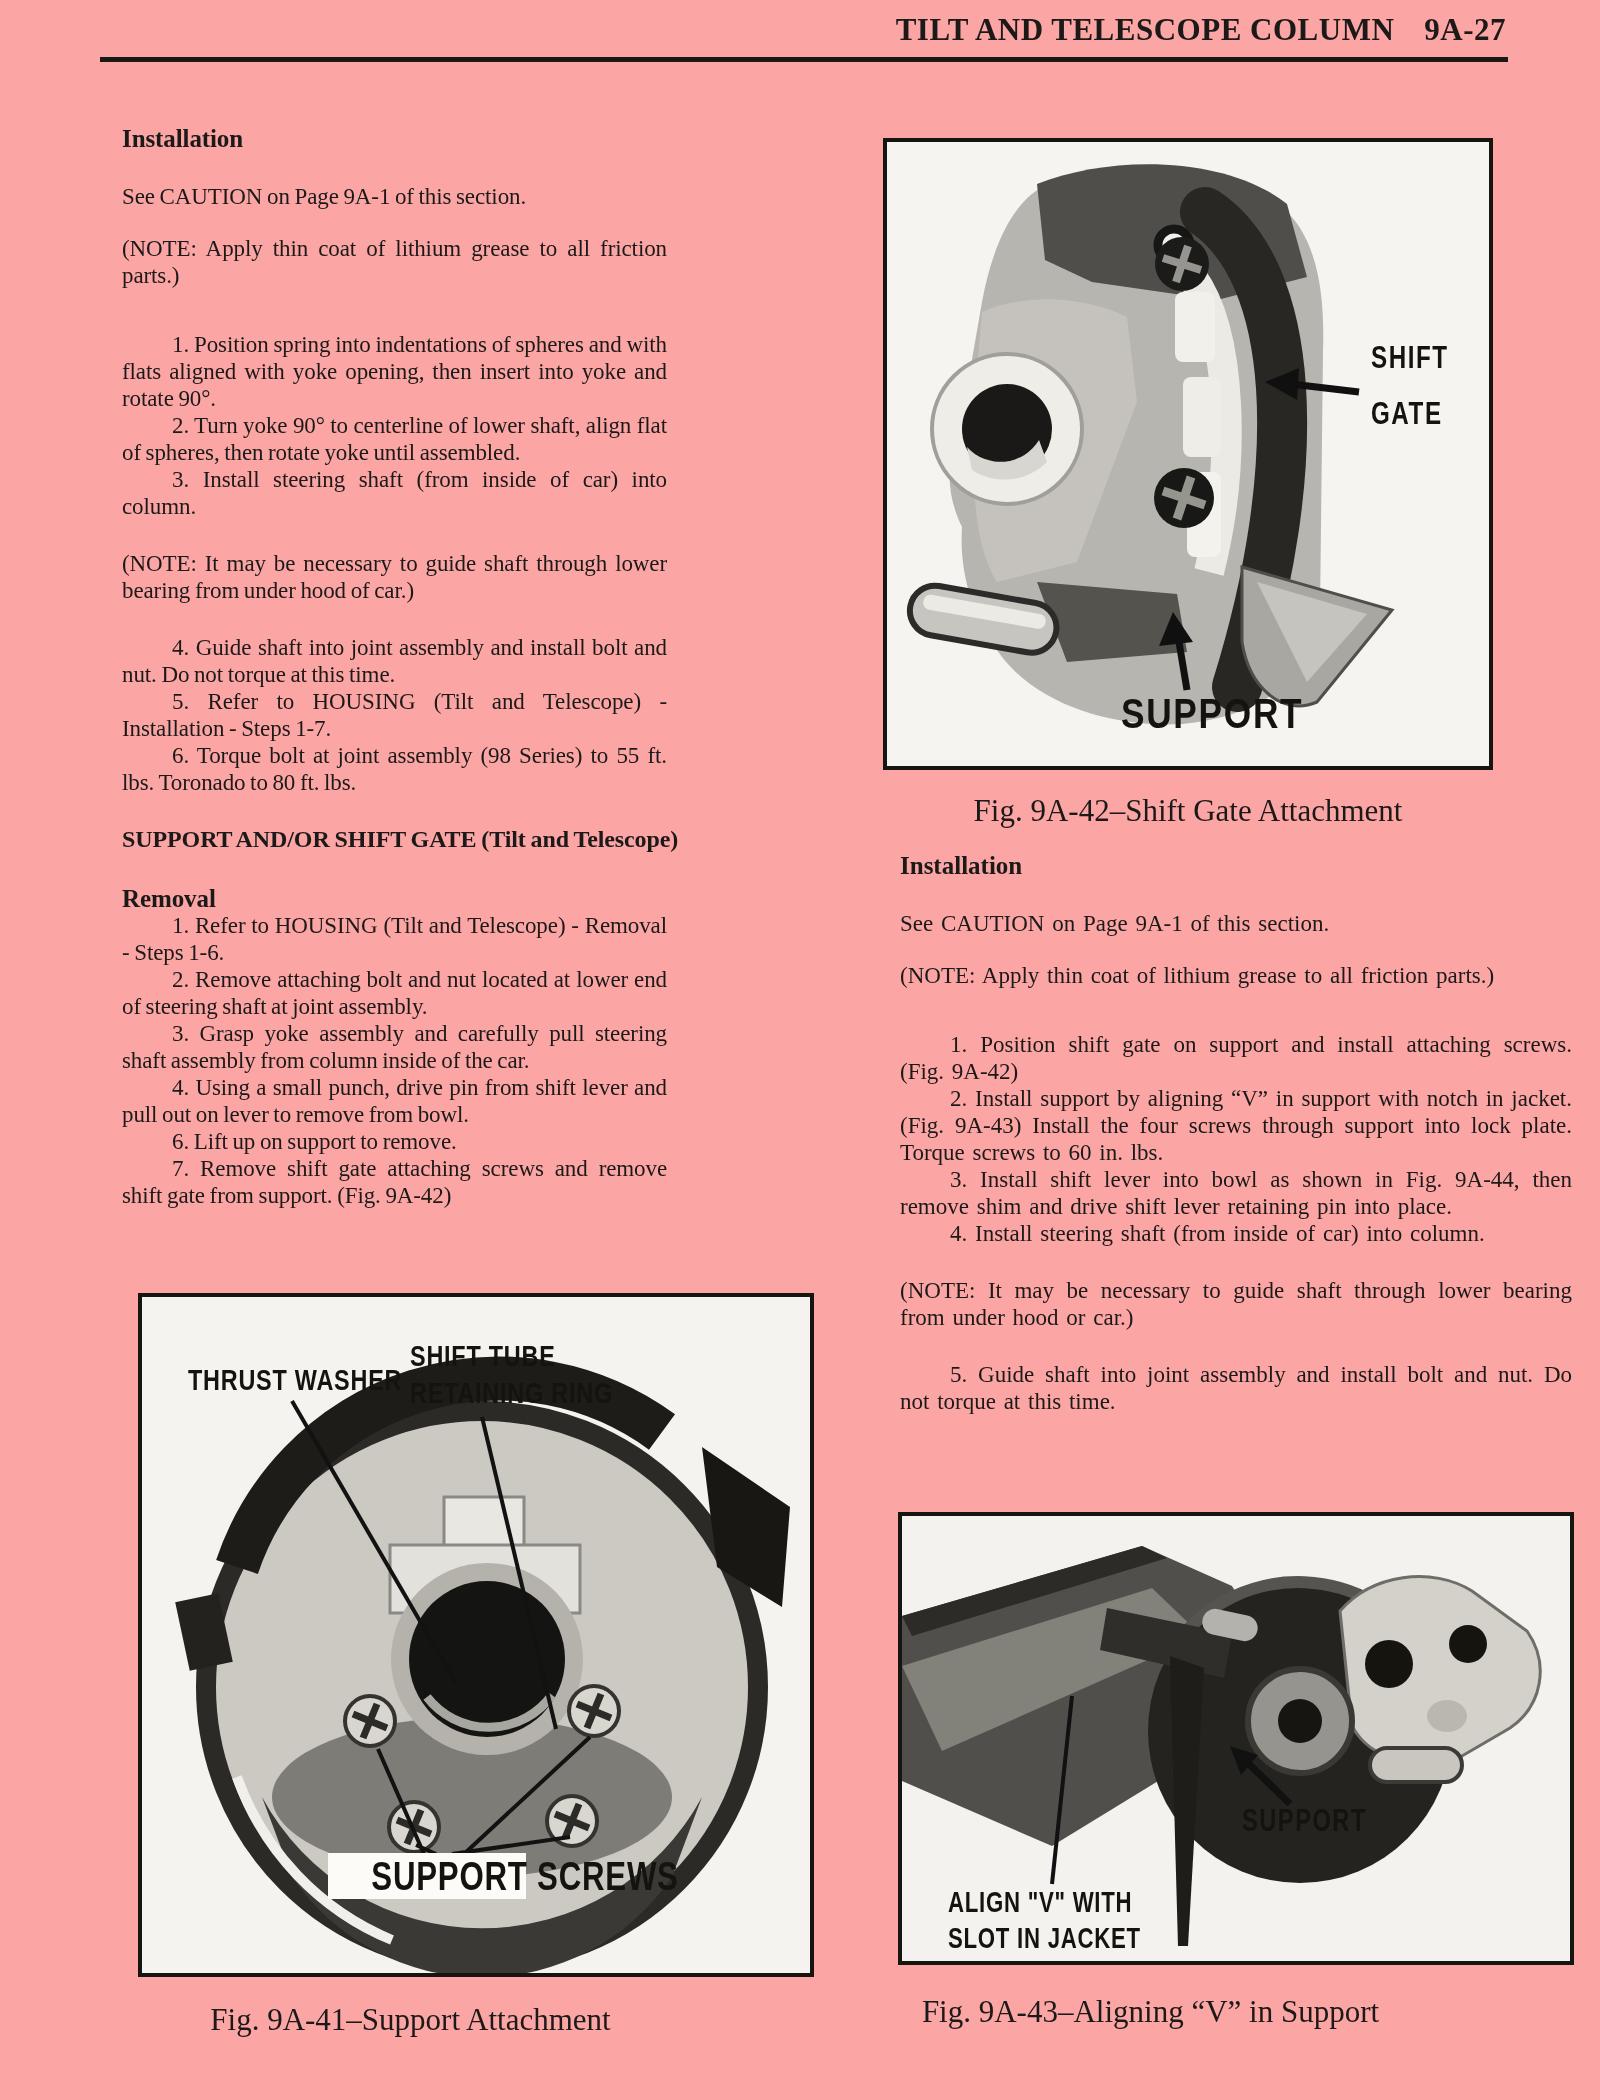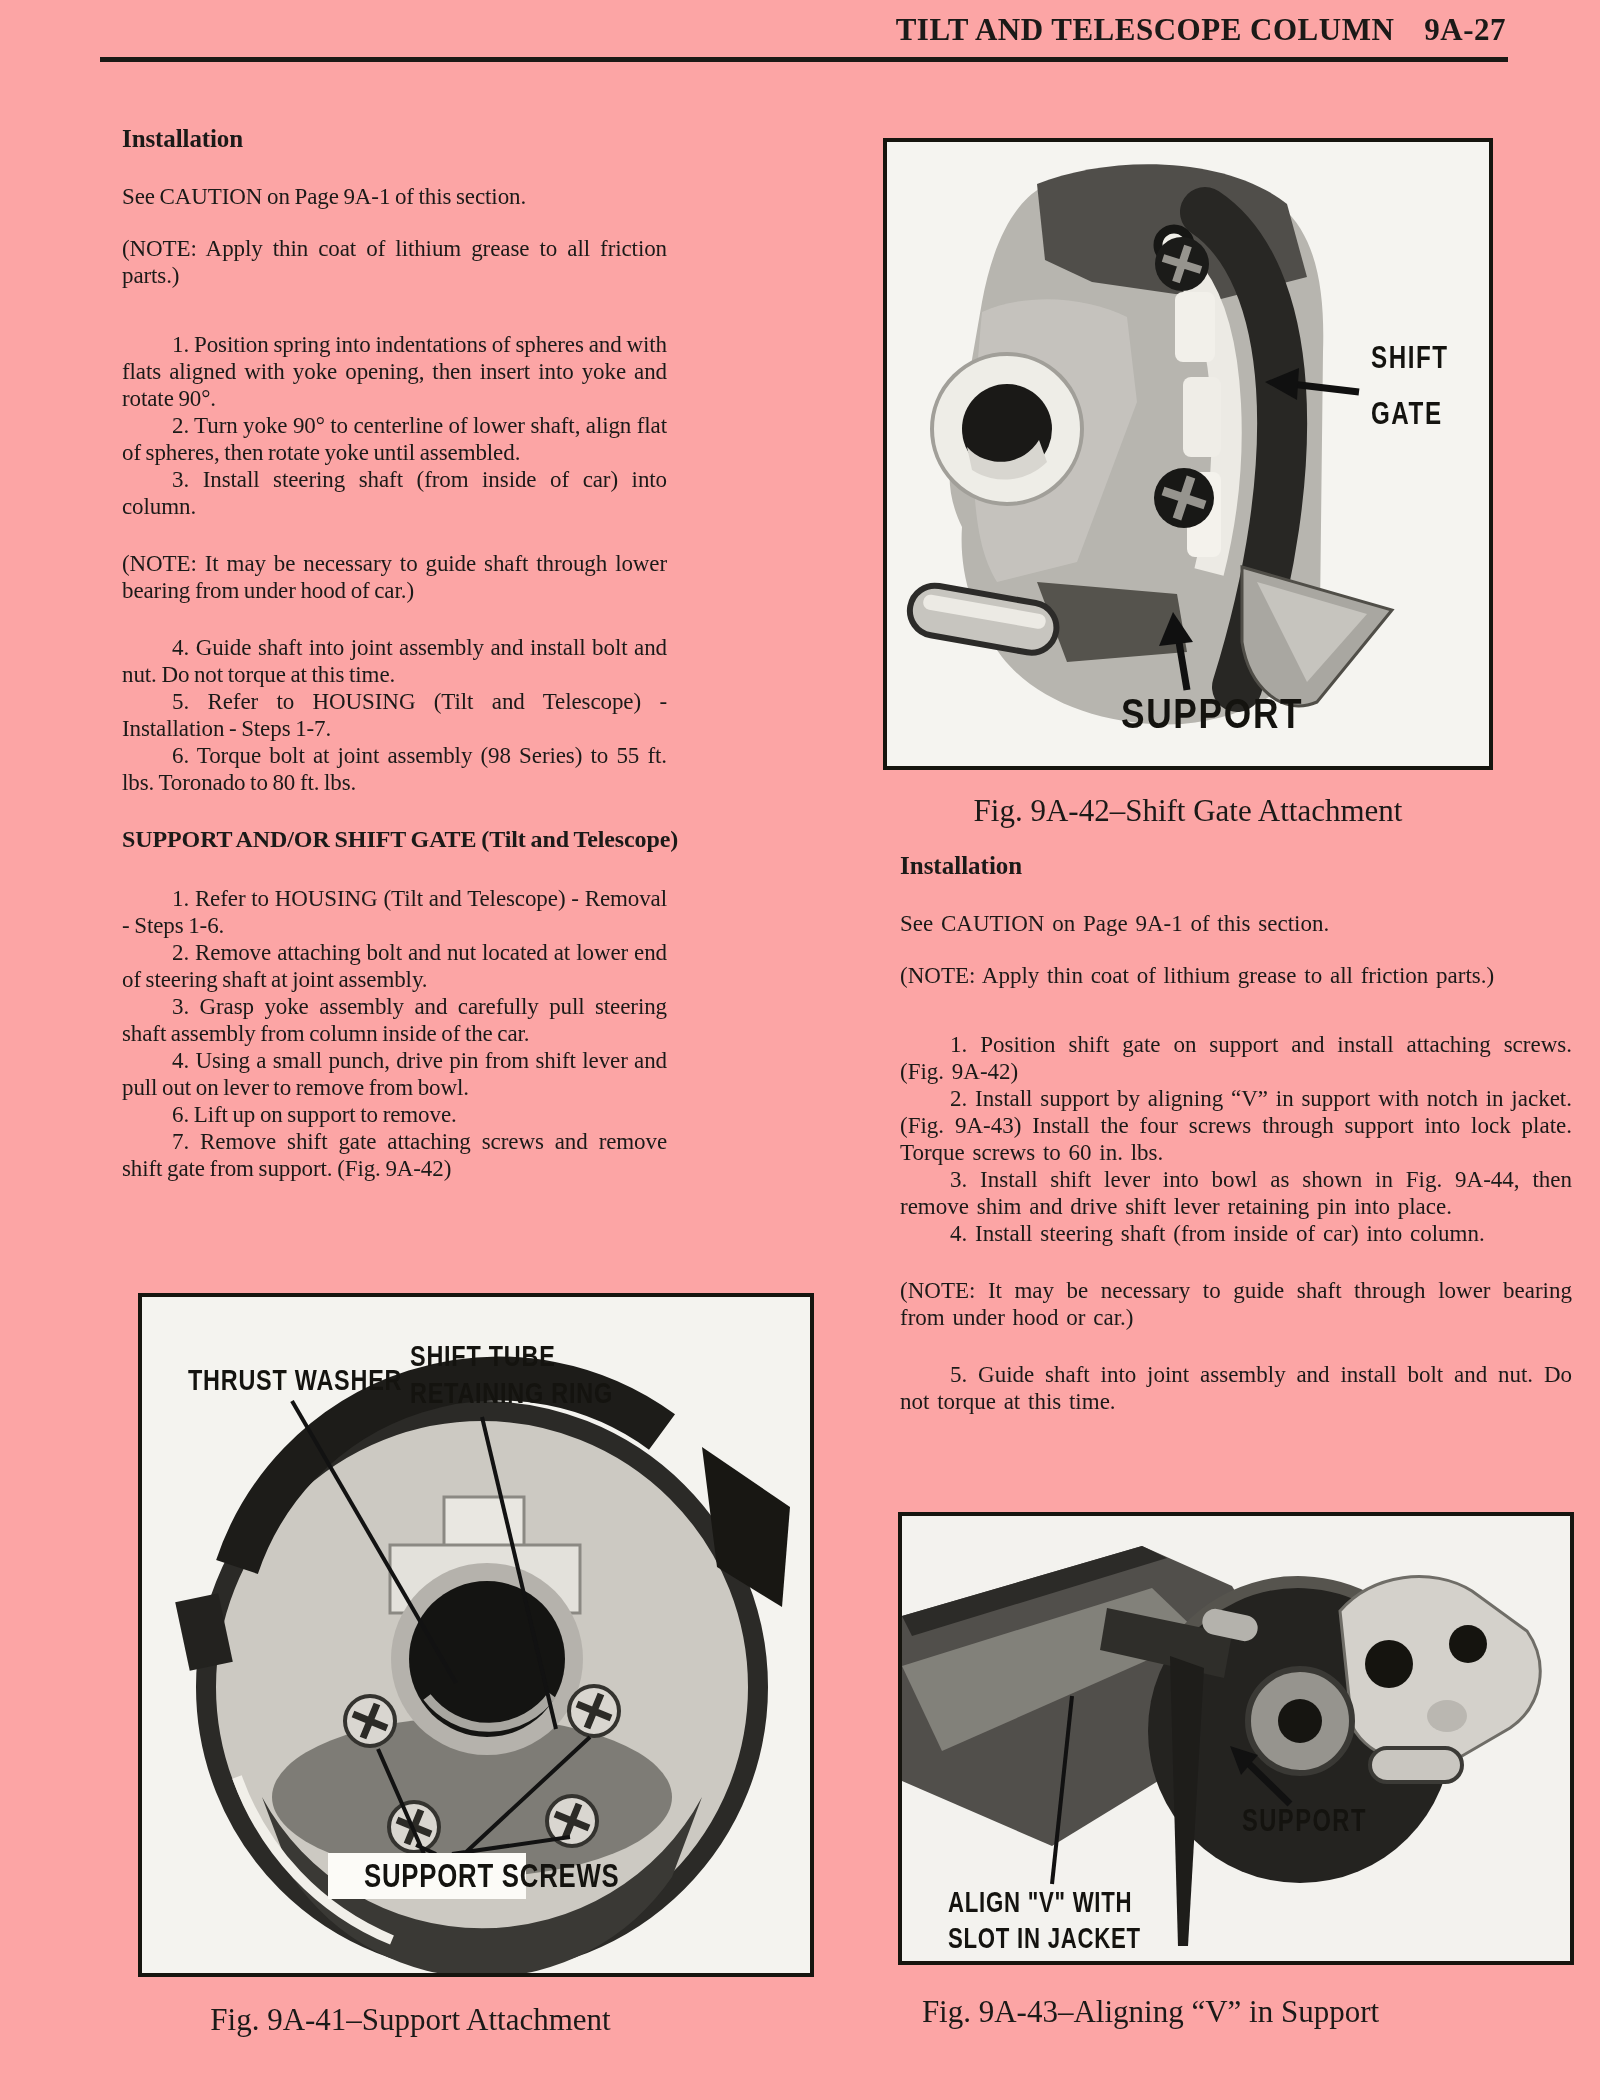--- a/index.html
+++ b/index.html
@@ -35,21 +35,21 @@
   #fig43{left:898px;top:1512px;width:676px;height:453px;}
   
   .plbl{position:absolute;font-family:"Liberation Sans","DejaVu Sans",sans-serif;
         font-weight:bold;color:#14130f;white-space:nowrap;
         transform:scaleX(0.78);transform-origin:left top;}
   .lbl-shiftgate{left:484px;top:188px;font-size:31px;line-height:56px;letter-spacing:2px;}
   .lbl-support42{left:234px;top:548px;font-size:42px;letter-spacing:2px;transform:scaleX(0.84);}
   .lbl-thrust{left:46px;top:66px;font-size:30px;letter-spacing:1px;}
   .lbl-shifttube{left:268px;top:40px;font-size:30px;line-height:37px;letter-spacing:1px;}
   .lbl-supscrews{left:186px;top:556px;width:198px;height:46px;background:#fcfbf7;
-        text-align:center;font-size:33px;line-height:46px;letter-spacing:1px;
+        text-align:center;font-size:40px;line-height:46px;letter-spacing:1px;
         transform:none;}
   .lbl-supscrews span{display:inline-block;transform:scaleX(0.78);transform-origin:center;}
   .lbl-support43{left:340px;top:286px;font-size:32px;letter-spacing:2px;transform:scaleX(0.74);}
   .lbl-align{left:46px;top:368px;font-size:30px;line-height:36px;letter-spacing:1px;transform:scaleX(0.74);}
   
   .figcap{position:absolute;font-weight:normal;font-size:31px;text-align:center;}
   #cap41{left:138px;top:2002px;width:545px;}
   #cap42{left:883px;top:793px;width:610px;}
   #cap43{left:898px;top:1994px;width:505px;}
 </style>
@@ -72,20 +72,21 @@
     <p class="step">2.  Turn yoke 90° to centerline of lower shaft, align flat of spheres, then rotate yoke until assembled.</p>
     <p class="step">3.  Install steering shaft (from inside of car) into column.</p>
 
     <p class="p-note-mid">(NOTE:  It may be necessary to guide shaft through lower bearing from under hood of car.)</p>
 
     <p class="step">4.  Guide shaft into joint assembly and install bolt and nut. Do not torque at this time.</p>
     <p class="step">5.  Refer to HOUSING (Tilt and Telescope) - Installation - Steps 1-7.</p>
     <p class="step">6.  Torque bolt at joint assembly (98 Series) to 55 ft. lbs. Toronado to 80 ft. lbs.</p>
 
     <h3 class="head-section">SUPPORT AND/OR SHIFT GATE (Tilt and Telescope)</h3>
+    <h3 class="head-removal">Removal</h3>
 
     <p class="step">1.  Refer to HOUSING (Tilt and Telescope) - Removal - Steps 1-6.</p>
     <p class="step">2.  Remove attaching bolt and nut located at lower end of steering shaft at joint assembly.</p>
     <p class="step">3.  Grasp yoke assembly and carefully pull steering shaft assembly from column inside of the car.</p>
     <p class="step">4.  Using a small punch, drive pin from shift lever and pull out on lever to remove from bowl.</p>
     <p class="step">6.  Lift up on support to remove.</p>
     <p class="step">7.  Remove shift gate attaching screws and remove shift gate from support. (Fig. 9A-42)</p>
   </div>
 
   <div class="figbox" id="fig42">

